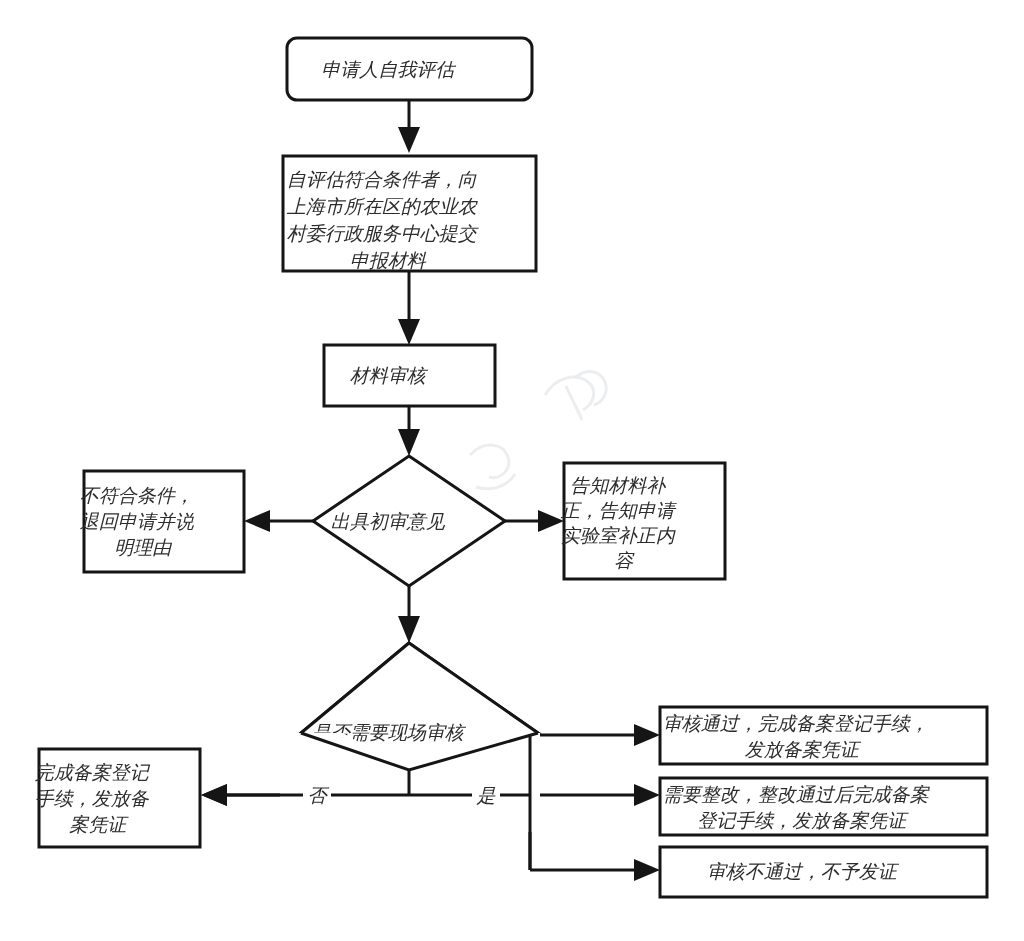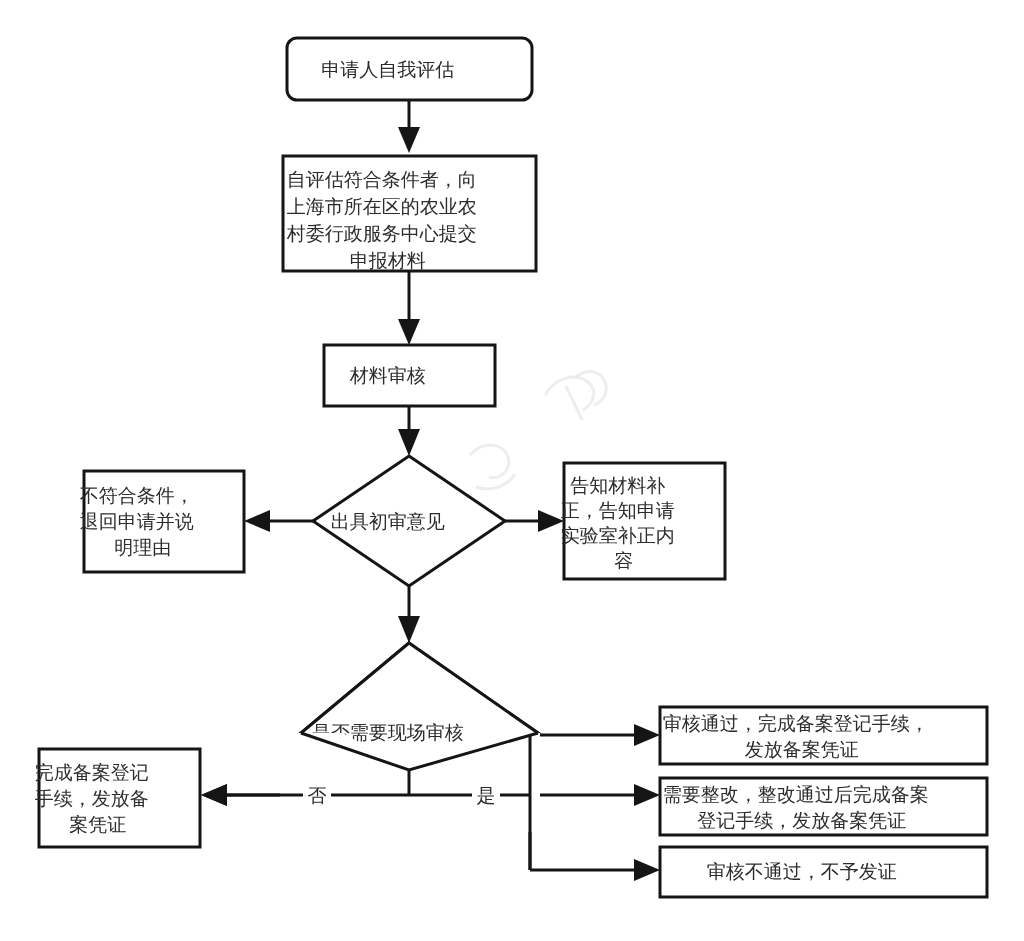--- a/index.html
+++ b/index.html
@@ -9,20 +9,21 @@
   }
   body {
     font-family: "DejaVu Sans", "Liberation Sans", sans-serif;
   }
   #canvas {
     position: relative;
     width: 1024px;
     height: 941px;
     background: #ffffff;
     overflow: hidden;
+    font-style: italic;
   }
   svg#flow {
     position: absolute;
     left: 0;
     top: 0;
     width: 1024px;
     height: 941px;
   }
   .node-box {
     fill: #ffffff;

